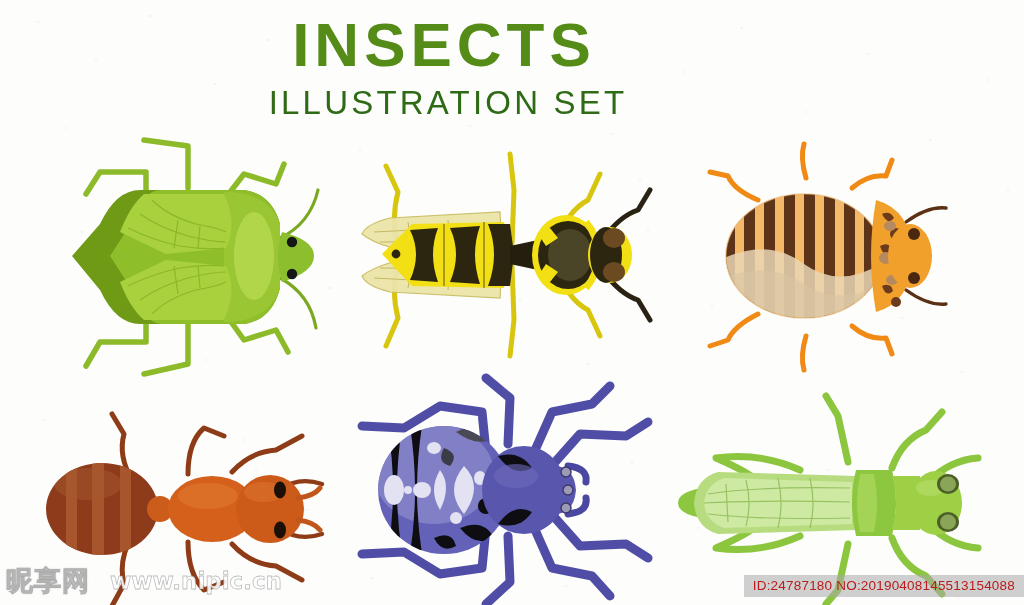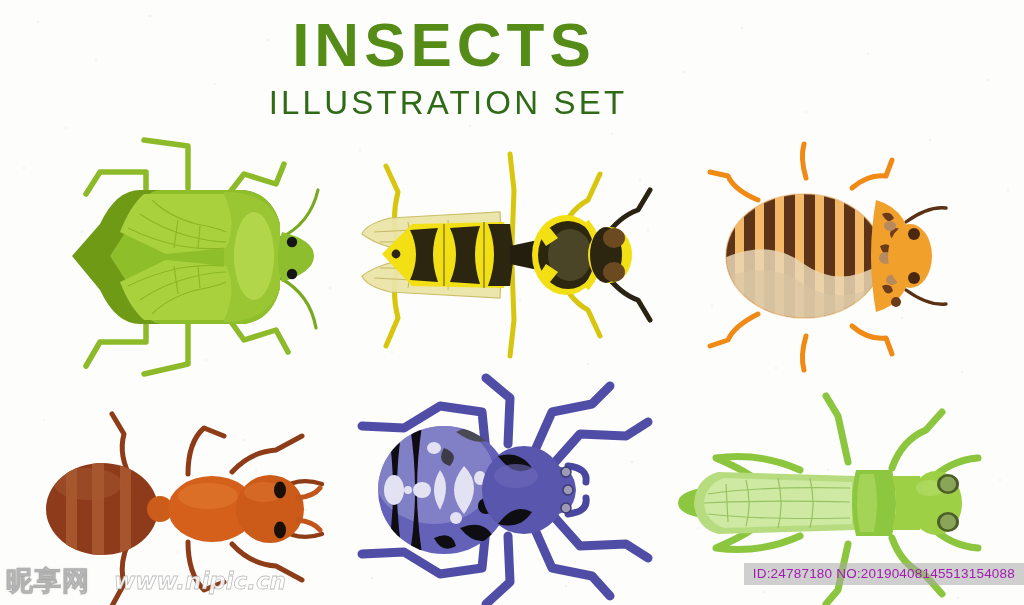--- a/index.html
+++ b/index.html
@@ -56,47 +56,47 @@
   }
   .insect svg { display: block; overflow: visible; }
 
   
   #wm-left {
     position: absolute;
     left: 6px;
     bottom: 6px;
     display: flex;
     align-items: center;
-    gap: 24px;
+    gap: 8px;
     z-index: 20;
     pointer-events: none;
   }
   #wm-left .cjk {
     font-size: 27px;
     font-weight: bold;
     color: rgba(255,255,255,.92);
     letter-spacing: 1px;
     -webkit-text-stroke: 1px rgba(120,120,120,.55);
     text-shadow: 0 0 2px rgba(140,140,140,.5);
     font-family: "DejaVu Sans", sans-serif;
   }
   #wm-left .url {
     font-size: 23px;
-    font-style: italic;
     font-weight: bold;
     color: rgba(255,255,255,.88);
     -webkit-text-stroke: .8px rgba(125,125,125,.5);
     font-family: "DejaVu Sans", sans-serif;
+    margin-left: 12px;
   }
   #wm-right {
     position: absolute;
     right: 0px;
-    bottom: 20px;
+    bottom: 8px;
     background: rgba(170,170,170,.55);
-    color: #a21caf;
+    color: #b91c1c;
     font-size: 13.5px;
     letter-spacing: .2px;
     padding: 3px 9px 4px 9px;
     z-index: 20;
     pointer-events: none;
     font-family: "Liberation Sans", sans-serif;
     white-space: nowrap;
   }
 </style>
 </head>

